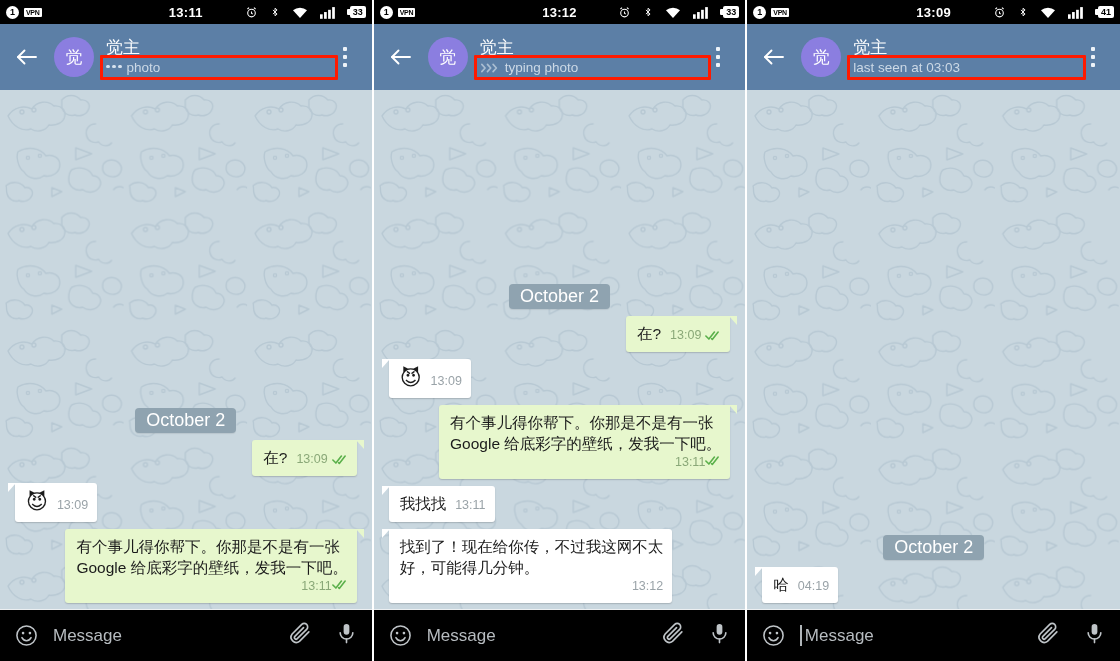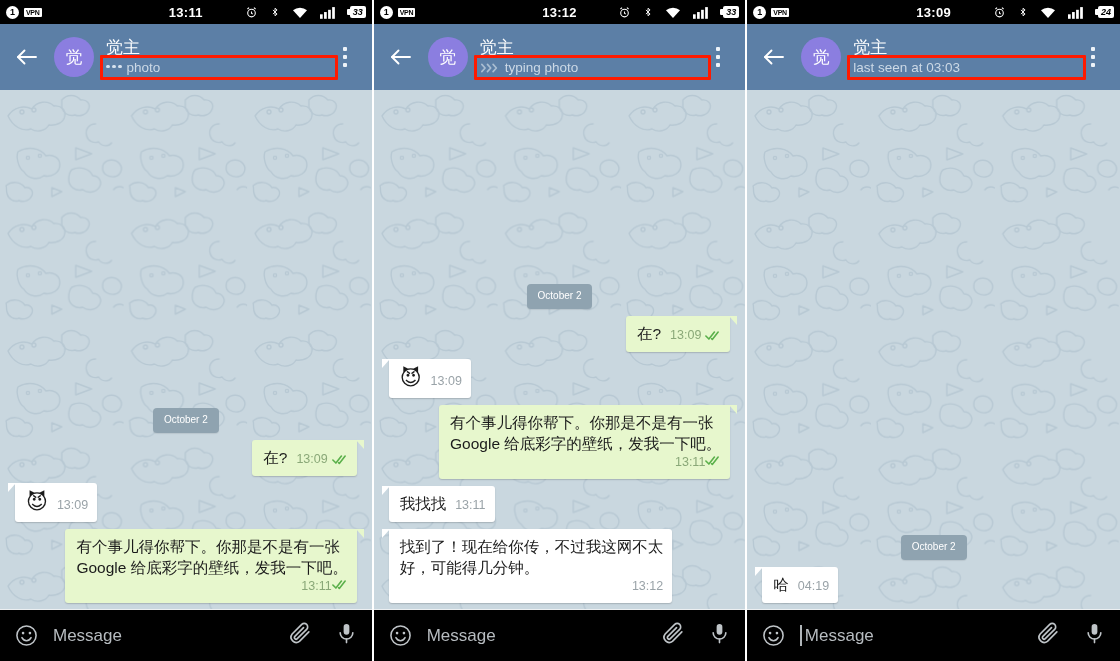--- a/index.html
+++ b/index.html
@@ -35,21 +35,21 @@
     font-size:9px;line-height:13px;text-align:center;font-weight:bold;
   }
   .sb-vpn {
     background:#fff;color:#000;font-size:7px;font-weight:bold;
     padding:1px 2px;border-radius:1px;letter-spacing:-0.3px;
   }
   .sb-clock {
     position:absolute; left:0; right:0; text-align:center;
     font-size:13px; font-weight:bold; letter-spacing:0.3px;
   }
-  .sb-right { margin-left:auto; display:flex; align-items:center; gap:12px; z-index:2;font-style:italic; }
+  .sb-right { margin-left:auto; display:flex; align-items:center; gap:12px; z-index:2; }
   .sb-right svg { display:block; }
   .sb-batt {
     background:#fff;color:#000;font-size:9px;font-weight:bold;
     border-radius:2px; padding:1px 3px 1px 3px; line-height:10px;
     position:relative;
   }
   .sb-batt::before{
     content:""; position:absolute; left:-3px; top:3px;
     width:3px;height:6px;background:#fff;border-radius:1px 0 0 1px;
   }
@@ -93,21 +93,21 @@
     position:absolute; left:0; right:0; bottom:0; top:0;
     display:flex; flex-direction:column; justify-content:flex-end;
     padding: 6px 8px 6px 8px; gap:7px;
   }
   .row { display:flex; width:100%; }
   .row.in { justify-content:flex-start; }
   .row.out { justify-content:flex-end; }
   .row.center { justify-content:center; }
 
   .datechip {
-    background:#8fa3b0; color:#fff; font-size:10px;
+    background:#8fa3b0; color:#fff; font-size:18px;
     padding:3px 11px 4px; border-radius:4px; line-height:18px;
     box-shadow:0 1px 1px rgba(0,0,0,.08);
   }
   .bubble {
     position:relative; max-width:82%;
     padding:7px 9px 6px 11px; border-radius:3px;
     font-size:15.5px; line-height:21px; color:#1b1b1b;
     box-shadow:0 1px 1.5px rgba(0,0,0,.18);
     word-wrap:break-word;
   }
@@ -519,21 +519,21 @@
           </svg>
         </span>
         <span>
           <svg width="18" height="13" viewBox="0 0 20 14">
             <rect x="0" y="9" width="3" height="5" fill="#fff"></rect>
             <rect x="4.5" y="6.5" width="3" height="7.5" fill="#fff"></rect>
             <rect x="9" y="4" width="3" height="10" fill="#fff"></rect>
             <rect x="13.5" y="1" width="3" height="13" fill="#fff"></rect>
           </svg>
         </span>
-        <span class="sb-batt">24</span>
+        <span class="sb-batt">41</span>
       </div>
     </div>
 
     <div class="chathead">
       <div class="back-btn">
         <svg width="24" height="20" viewBox="0 0 24 20" fill="none" stroke="#ffffff" stroke-width="1.9" stroke-linecap="round" stroke-linejoin="round">
           <path d="M21 10H3"></path>
             <path d="M9.5 3.5 3 10l6.5 6.5"></path>
         </svg>
       </div>

